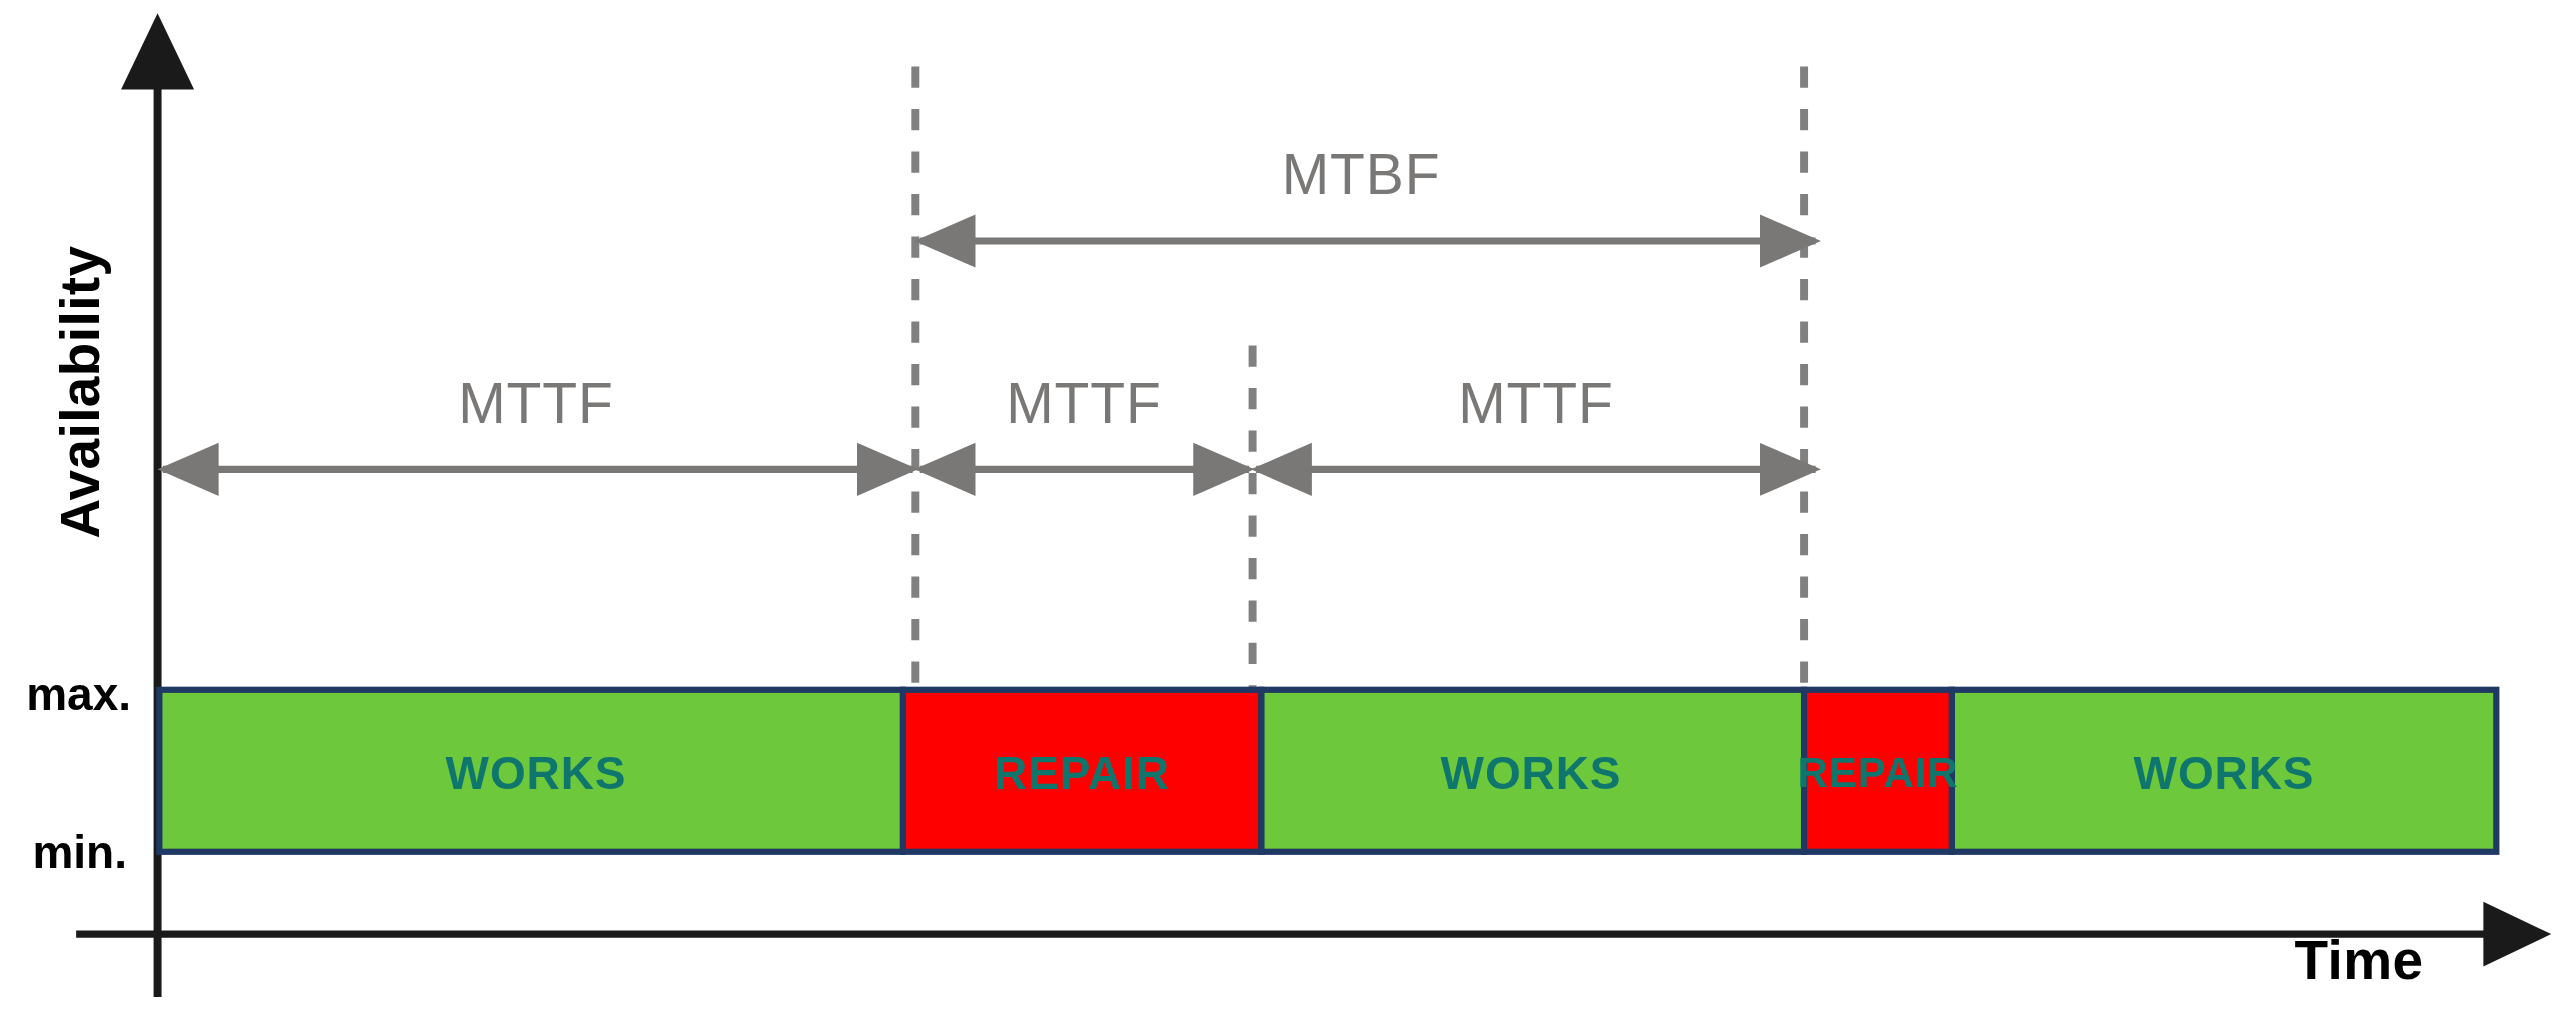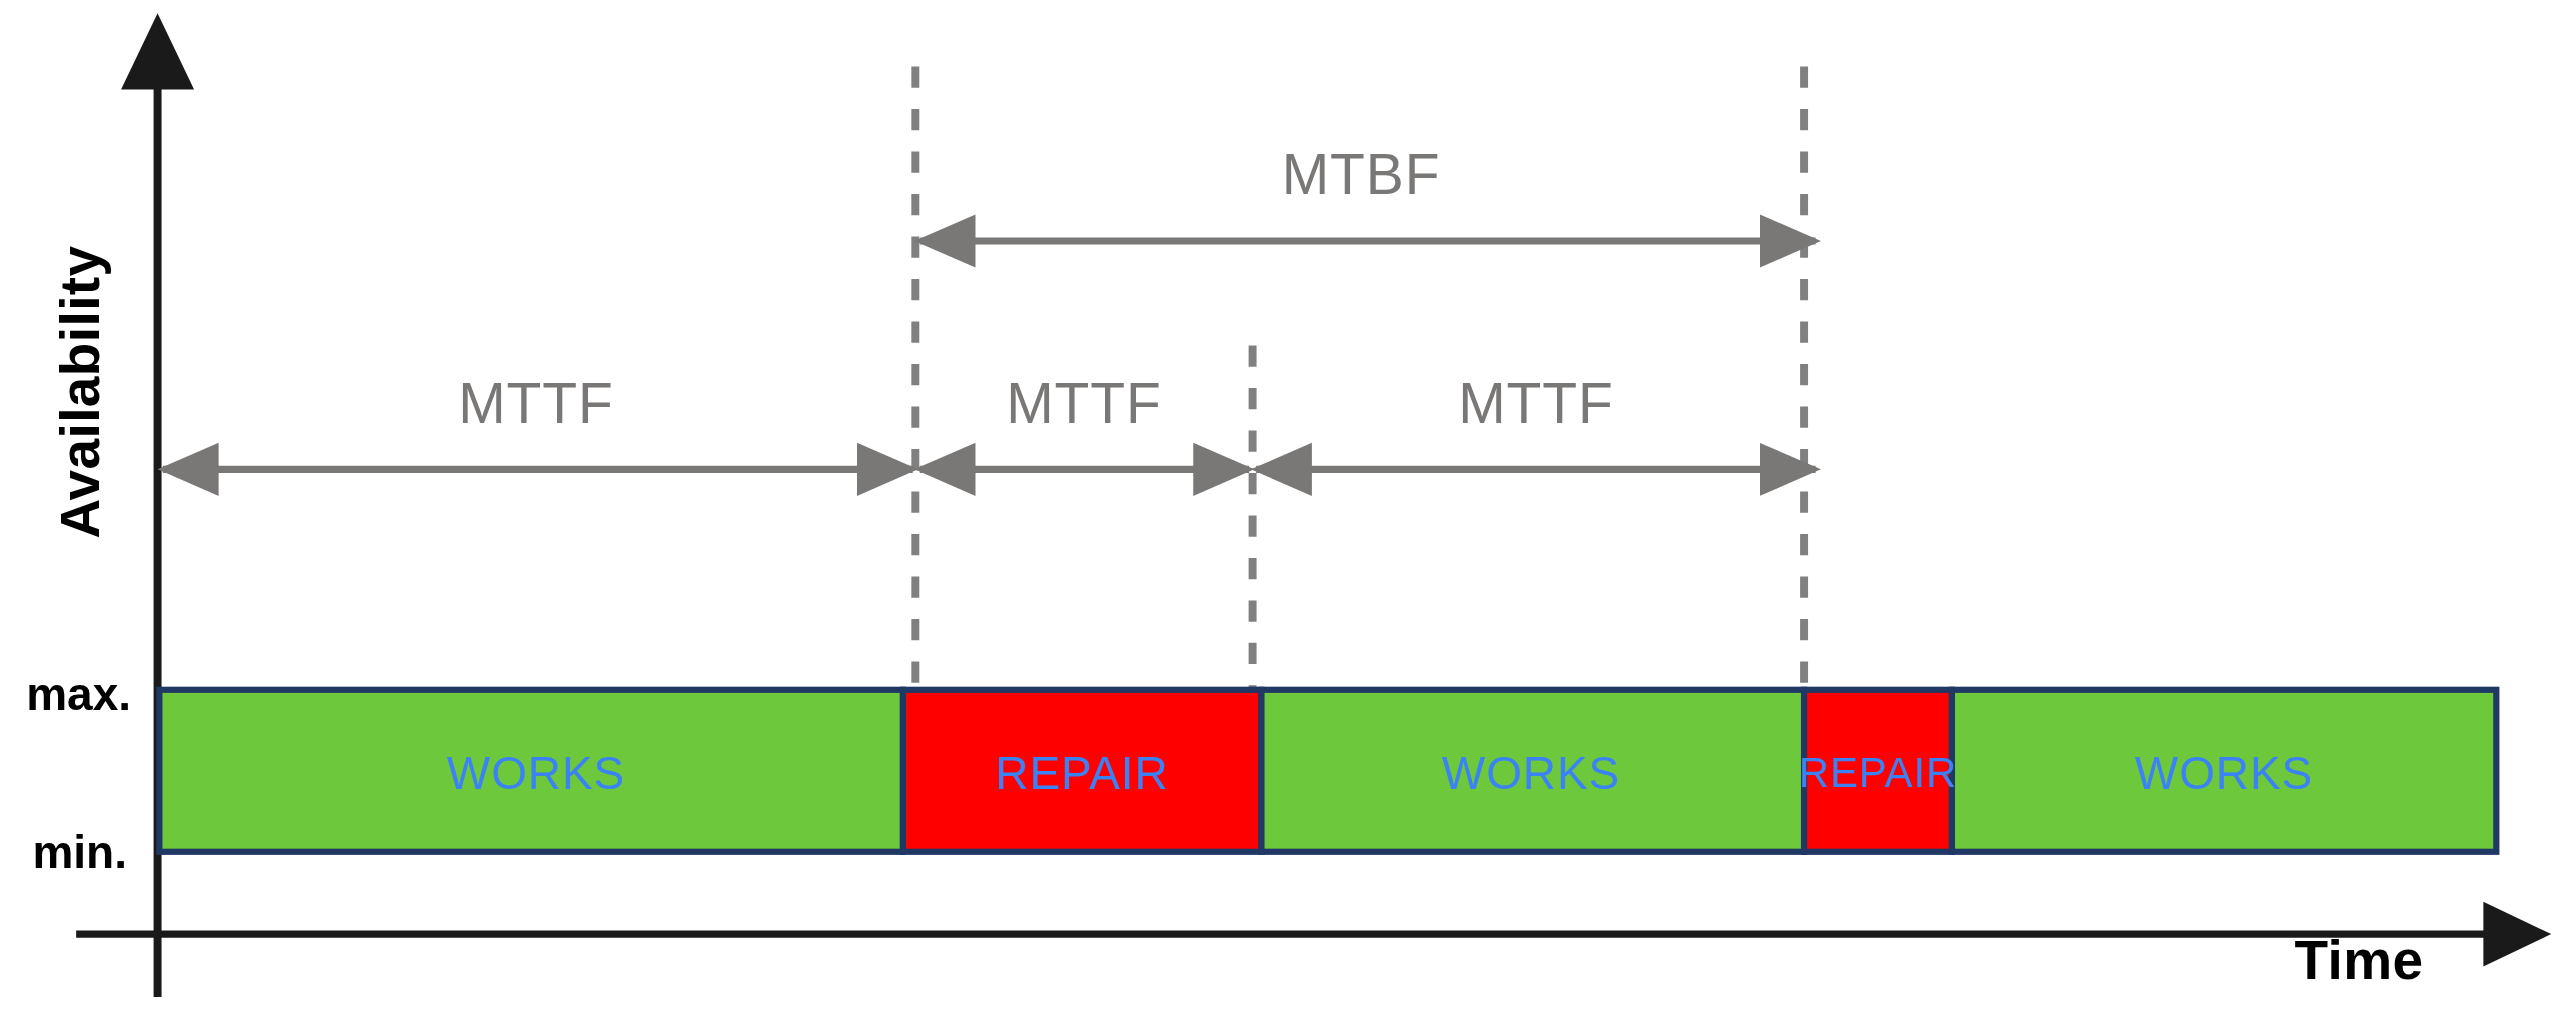--- a/index.html
+++ b/index.html
@@ -72,23 +72,23 @@
 
   .measure-label {
     font-size: 57px;
     color: #7a7876;
     font-weight: normal;
     letter-spacing: 0.9px;
   }
 
   .seg-label {
     position: absolute;
-    font-weight: normal;
+    font-weight: bold;
     font-size: 46px;
-    color: #3b82f6;
+    color: #0f766e;
     letter-spacing: 0.9px;
     white-space: nowrap;
     transform: translate(-50%, -50%);
   }
 </style>
 </head>
 <body>
 
 <div id="stage">
 

